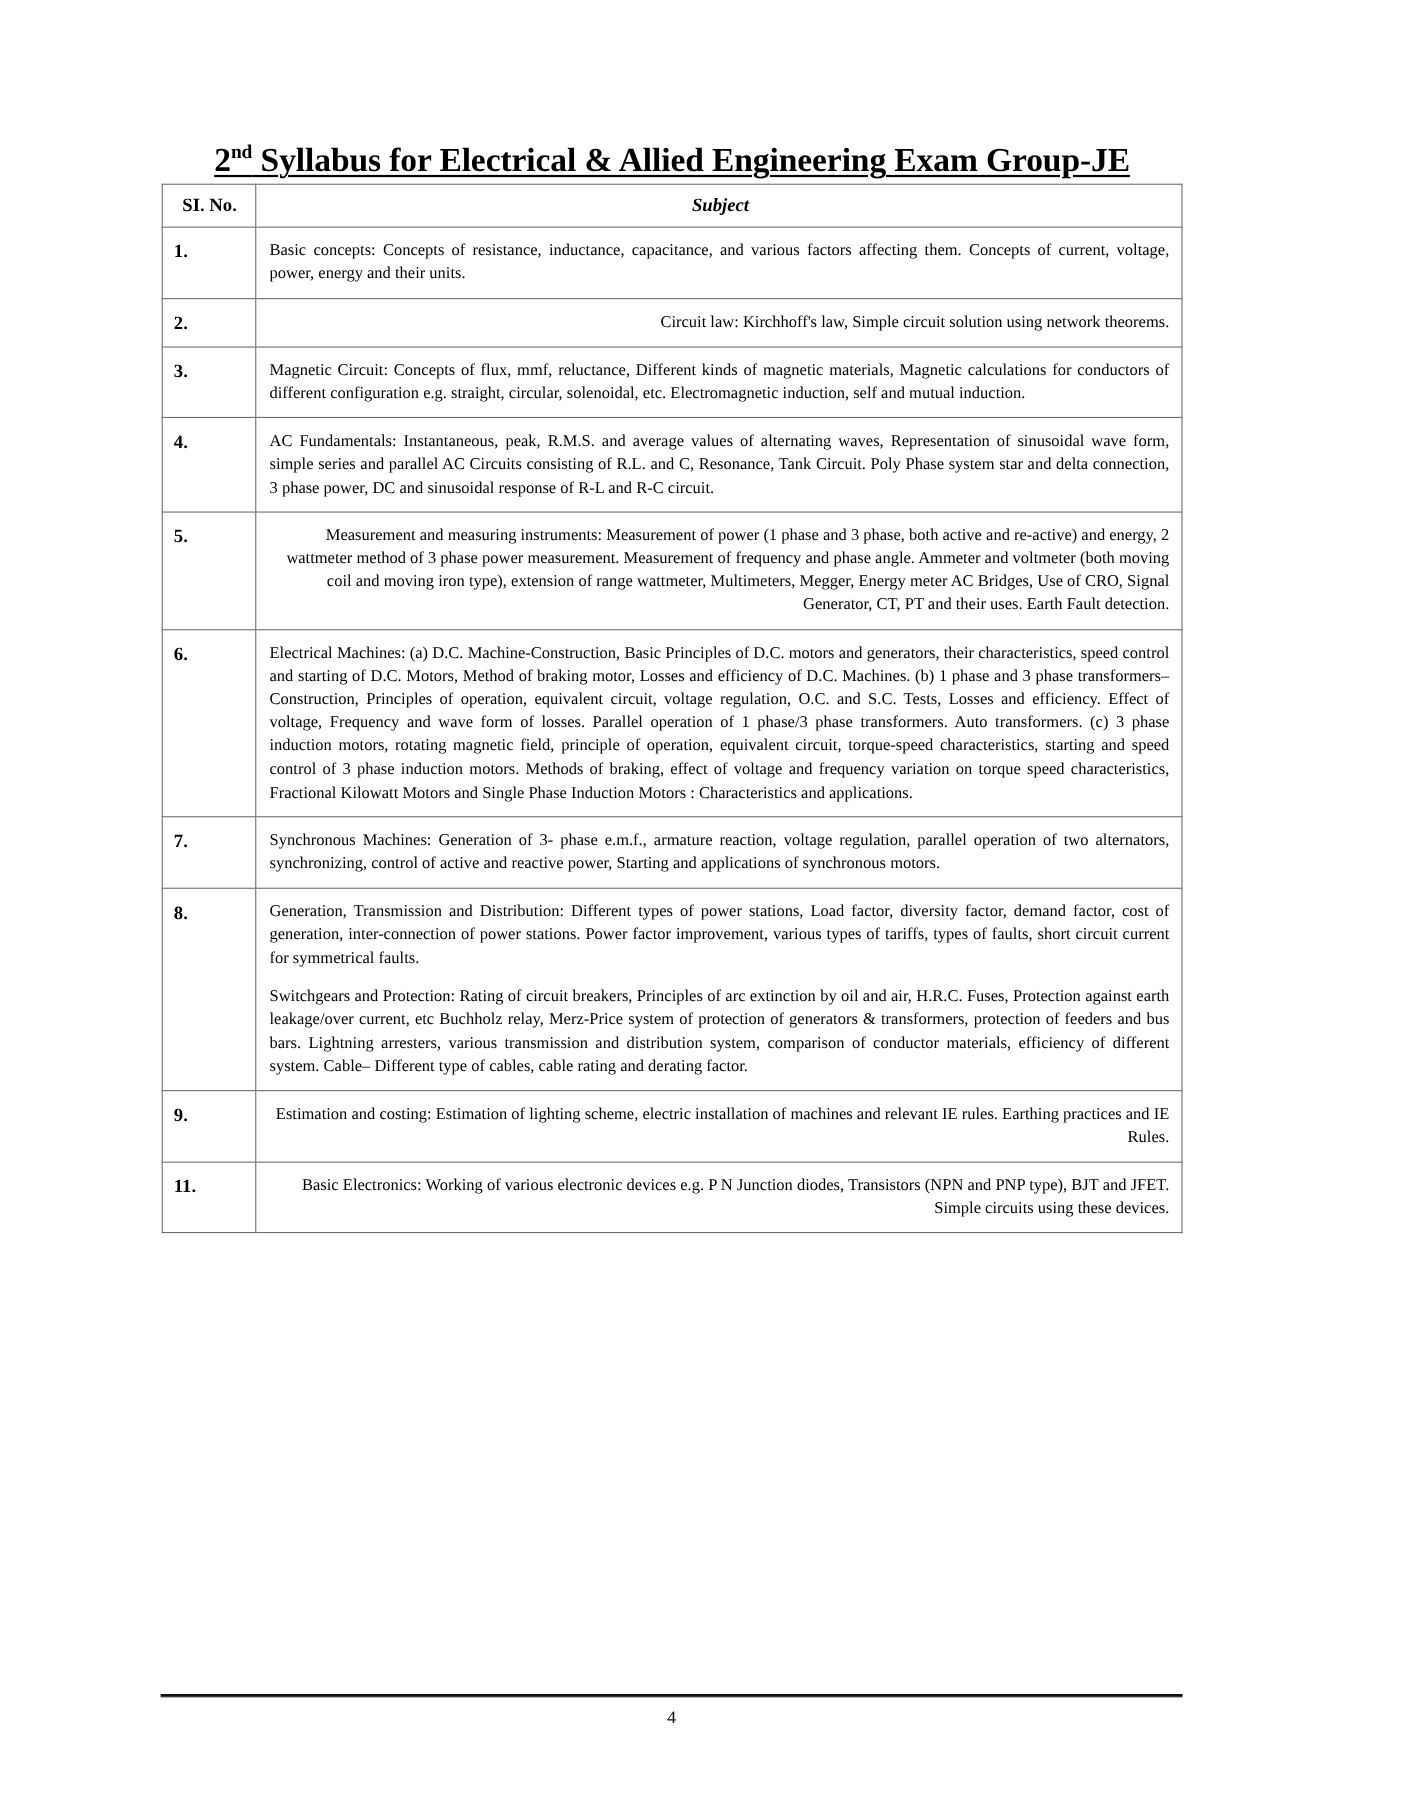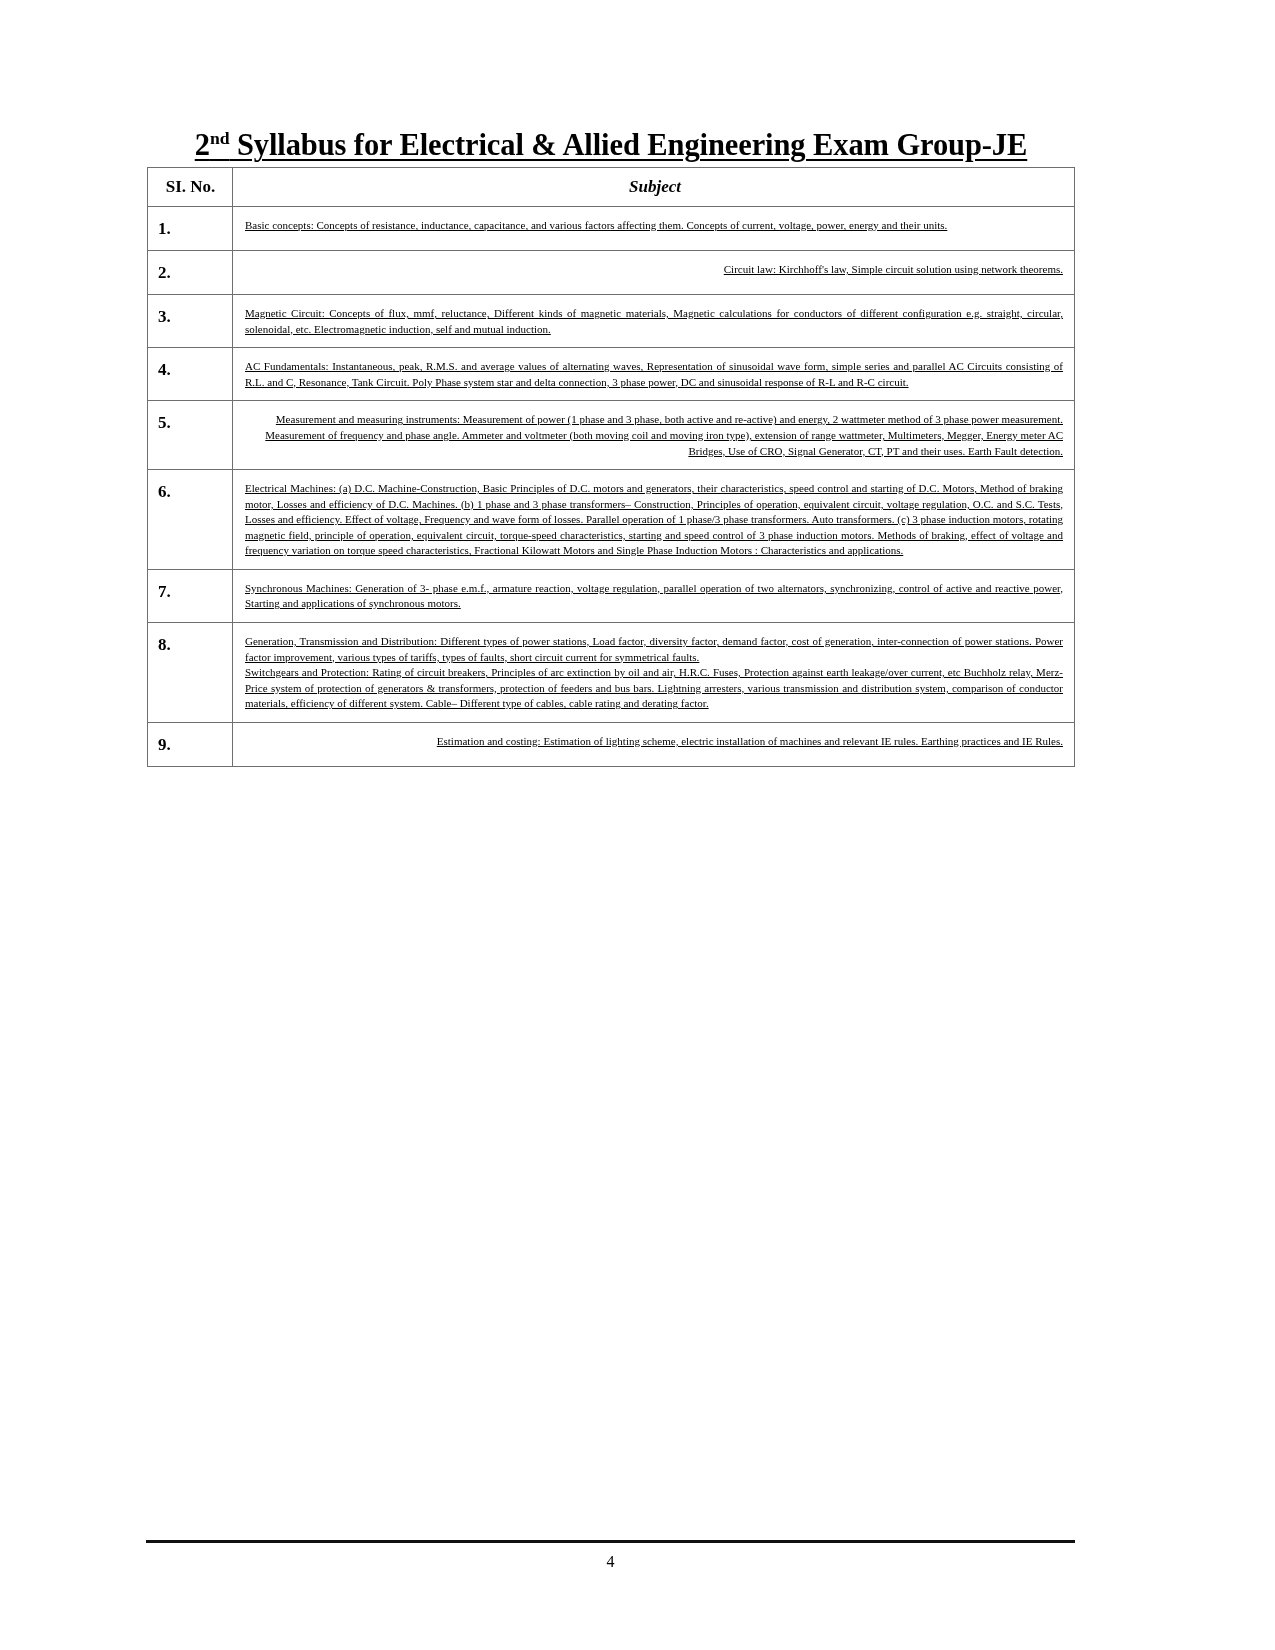--- a/index.html
+++ b/index.html
@@ -81,36 +81,36 @@
   thead th.col-sub { padding-left: 12px; font-style: italic; }
 
   td.sl-cell {
     font-size: 17px;
     font-weight: bold;
     padding-left: 10px;
     padding-top: 11px;
     line-height: 1.35;
   }
   td.sub-cell {
-    font-size: 11px;
+    font-size: 15px;
     line-height: 1.415;
     padding-left: 12px;
     padding-right: 11px;
     padding-top: 11px;
     padding-bottom: 10px;
     text-align: justify;
     text-justify: inter-word;
     hyphens: none;
-    text-decoration: underline;
   }
   td.sub-cell.ragged { text-align: right; }
   td.sub-cell p {
     margin: 0 0 0 0;
   }
   td.sub-cell p + p {
+    margin-top: 14px;
   }
 
   
   .footer-rule {
     position: absolute;
     left: 146px;
     top: 1540px;
     width: 929px;
     border-top: 2.2px solid #111;
     border-bottom: 1.2px solid #111;
@@ -193,19 +193,25 @@
             <p>Generation, Transmission and Distribution: Different types of power stations, Load factor, diversity factor, demand factor, cost of generation, inter-connection of power stations. Power factor improvement, various types of tariffs, types of faults, short circuit current for symmetrical faults.</p>
             <p>Switchgears and Protection: Rating of circuit breakers, Principles of arc extinction by oil and air, H.R.C. Fuses, Protection against earth leakage/over current, etc Buchholz relay, Merz-Price system of protection of generators &amp; transformers, protection of feeders and bus bars. Lightning arresters, various transmission and distribution system, comparison of conductor materials, efficiency of different system. Cable– Different type of cables, cable rating and derating factor.</p>
           </td>
         </tr>
         <tr>
           <td class="sl-cell col-sl">9.</td>
           <td class="sub-cell col-sub ragged">
             <p>Estimation and costing: Estimation of lighting scheme, electric installation of machines and relevant IE rules. Earthing practices and IE Rules.</p>
           </td>
         </tr>
+        <tr>
+          <td class="sl-cell col-sl">11.</td>
+          <td class="sub-cell col-sub ragged">
+            <p>Basic Electronics: Working of various electronic  devices e.g. P N Junction diodes, Transistors (NPN and PNP type), BJT and JFET. Simple circuits using these devices.</p>
+          </td>
+        </tr>
       </tbody>
   </table>
 
   <div class="footer-rule"></div>
   <div class="footer-page">4</div>
 
 </div>
 
 </body></html>

